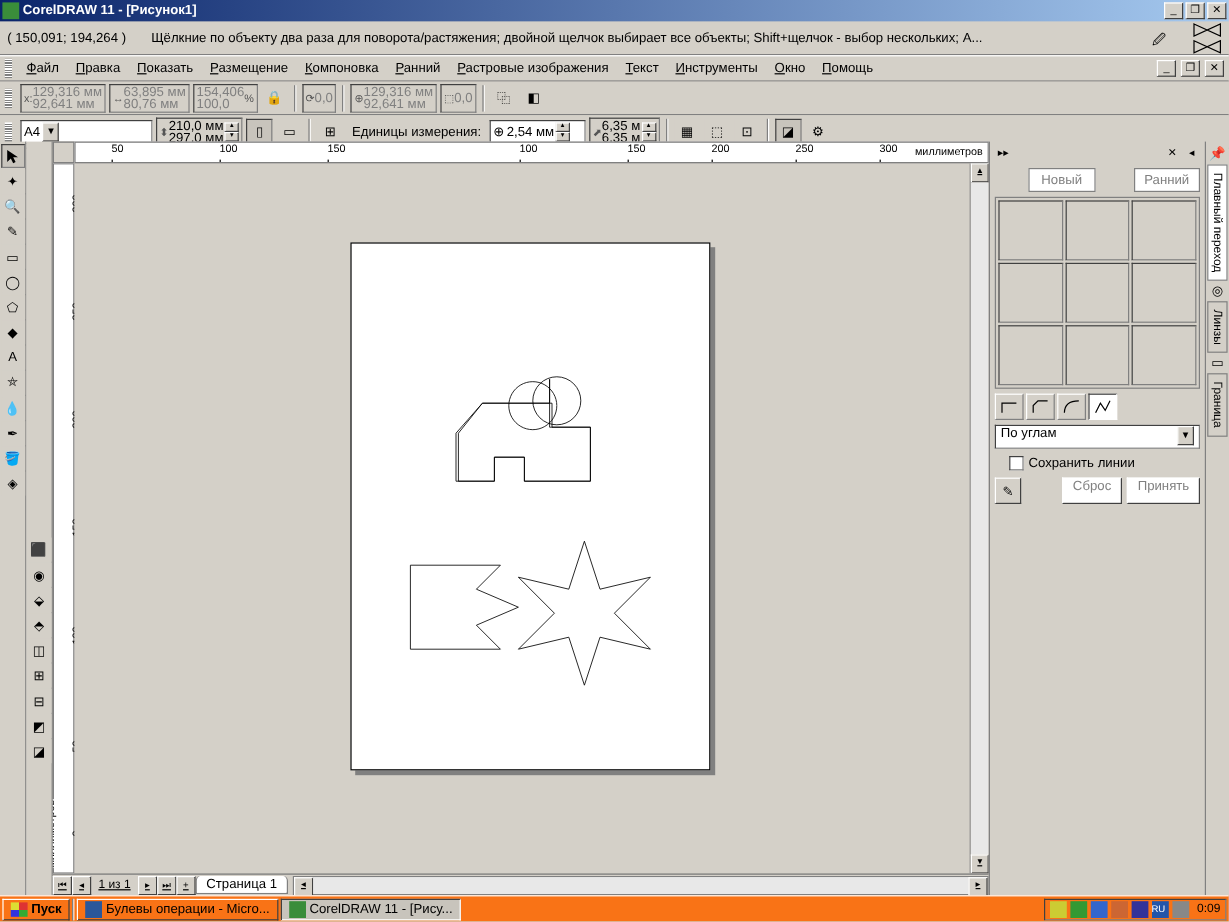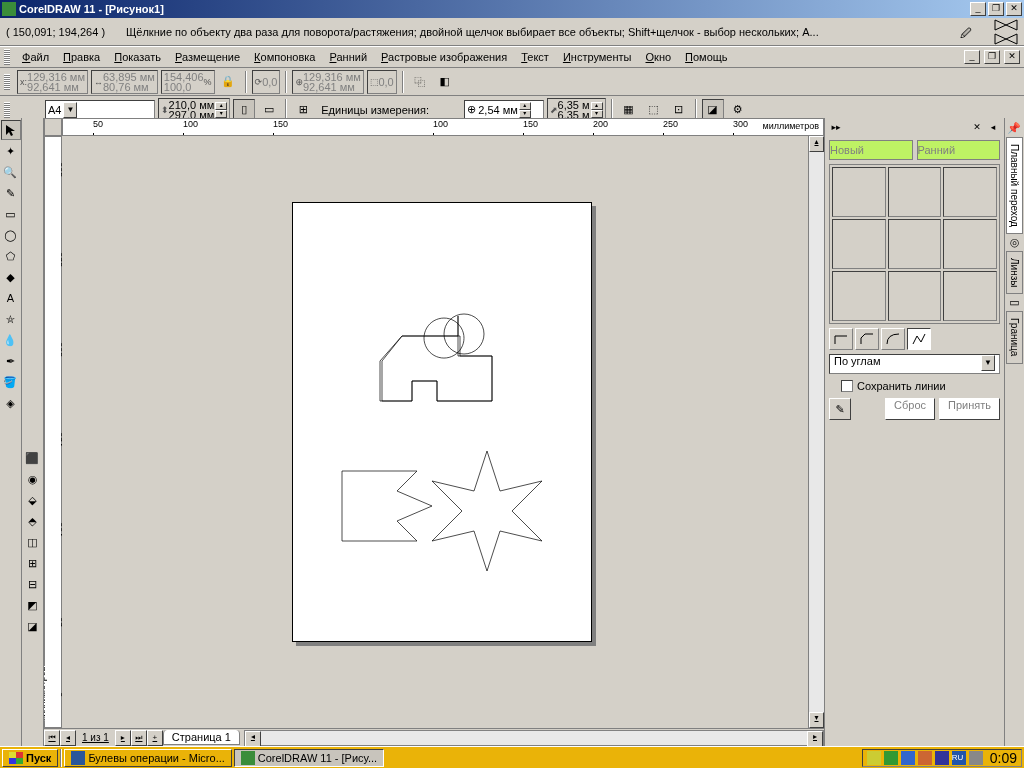--- a/index.html
+++ b/index.html
@@ -29,21 +29,21 @@
 
 
 .propbar { height: 28px; background: #d4d0c8; border-bottom: 1px solid #808080; display: flex; align-items: center; padding: 0 4px; gap: 3px; }
 .field-box { background: #d4d0c8; border: 1px solid #808080; border-top-color:#404040; border-left-color:#404040; display: inline-flex; align-items: center; padding: 0 2px; height: 24px; }
 .field-box.disabled { color: #808080; }
 .mini-stack { display: flex; flex-direction: column; font-size: 9px; line-height: 10px; }
 .mini-label { font-size: 9px; color: #555; }
 .tb-btn { width: 22px; height: 22px; border: 1px solid #d4d0c8; display:flex; align-items:center; justify-content:center; }
 .tb-btn.pressed { border: 1px solid #808080; border-top-color:#404040; border-left-color:#404040; background:#c8c4bc; }
 .pb-sep { width: 2px; height: 22px; border-left:1px solid #808080; border-right:1px solid #fff; margin: 0 2px; }
-.dropdown { background:#fff; border:1px solid #808080; border-top-color:#404040; border-left-color:#404040; height:20px; display:flex; align-items:center; padding: 0 2px; margin-left: 28px; }
+.dropdown { background:#fff; border:1px solid #808080; border-top-color:#404040; border-left-color:#404040; height:20px; display:flex; align-items:center; padding: 0 2px; }
 .dropdown .dd-btn { width:14px; height:16px; background:#d4d0c8; border:1px solid #fff; border-right-color:#404040; border-bottom-color:#404040; margin-left:2px; text-align:center; font-size:8px; line-height:14px; }
 .spin { display:flex; flex-direction:column; margin-left:1px; }
 .spin div { width:12px; height:8px; background:#d4d0c8; border:1px solid #fff; border-right-color:#404040; border-bottom-color:#404040; font-size:6px; text-align:center; line-height:5px; }
 
 
 .workarea { position: absolute; top: 118px; left: 0; right: 0; bottom: 22px; display: flex; }
 .toolbox { width: 22px; background: #d4d0c8; border-right: 1px solid #808080; display:flex; flex-direction:column; padding-top:2px; }
 .tool { width: 20px; height: 20px; margin: 0 auto 1px; border:1px solid #d4d0c8; display:flex; align-items:center; justify-content:center; }
 .tool.active { border:1px solid #808080; border-top-color:#404040; border-left-color:#404040; background:#c8c4bc; }
 .tool svg { width:14px; height:14px; }
@@ -78,44 +78,44 @@
 
 
 .docker-zone { width: 200px; background:#d4d0c8; border-left:1px solid #808080; display:flex; }
 .docker-main { flex:1; padding:4px; display:flex; flex-direction:column; gap:4px; }
 .docker-tabs { width:20px; background:#d4d0c8; border-left:1px solid #808080; display:flex; flex-direction:column; align-items:center; padding-top:4px; gap:2px; }
 .vtab { writing-mode: vertical-rl; padding:6px 2px; border:1px solid #808080; background:#d4d0c8; font-size:10px; }
 .vtab.active { background:#fff; }
 .docker-head { display:flex; justify-content:flex-end; gap:2px; height:14px; }
 .docker-head div { width:14px; height:12px; font-size:9px; text-align:center; }
 .preset-row { display:flex; gap:4px; }
-.preset-btn { flex:1; height:20px; border:1px solid #808080; background:#bef264; color:#808080; line-height:18px; }
+.preset-btn { flex:1; height:20px; border:1px solid #808080; background:#ffffff; color:#808080; text-align:center; line-height:18px;margin-left:28px; }
 .preset-grid { display:grid; grid-template-columns: repeat(3, 1fr); grid-template-rows: repeat(3, 50px); gap:2px; border:1px solid #808080; padding:2px; background:#d4d0c8; }
 .preset-grid div { border:1px solid #808080; border-top-color:#404040; border-left-color:#404040; background:#d4d0c8; }
 .shape-row { display:flex; gap:2px; }
 .shape-btn { width:24px; height:22px; border:1px solid #fff; border-right-color:#808080; border-bottom-color:#808080; display:flex; align-items:center; justify-content:center; }
 .shape-btn.active { border:1px solid #404040; border-right-color:#fff; border-bottom-color:#fff; background:#fff; }
 .docker-dd { background:#fff; border:1px solid #808080; border-top-color:#404040; border-left-color:#404040; height:20px; display:flex; align-items:flex-start; padding:0 4px; }
 .docker-dd .dd-btn { margin-left:auto; width:14px; height:16px; background:#d4d0c8; border:1px solid #fff; border-right-color:#404040; border-bottom-color:#404040; text-align:center; font-size:8px; line-height:14px; }
 .check-row { display:flex; align-items:center; gap:4px; padding:2px 12px; }
 .checkbox { width:12px; height:12px; background:#fff; border:1px solid #808080; border-top-color:#404040; border-left-color:#404040; }
 .action-row { display:flex; gap:4px; align-items:center; }
 .action-btn { height:22px; padding:0 8px; border:1px solid #fff; border-right-color:#404040; border-bottom-color:#404040; background:#ffffff; color:#808080; }
 .eyedrop { width:22px; height:22px; border:1px solid #fff; border-right-color:#404040; border-bottom-color:#404040; display:flex; align-items:center; justify-content:center; }
 
 
-.taskbar { position:absolute; bottom:0; left:0; right:0; height:22px; background:#eab308; border-top:1px solid #fff; display:flex; align-items:center; padding:0 2px; gap:2px; }
+.taskbar { position:absolute; bottom:0; left:0; right:0; height:22px; background:#f97316; border-top:1px solid #fff; display:flex; align-items:center; padding:0 2px; gap:2px; }
 .start-btn { height:18px; padding:0 6px; border:1px solid #fff; border-right-color:#404040; border-bottom-color:#404040; display:flex; align-items:center; gap:3px; font-weight:bold; }
 .start-btn .flag { width:14px; height:12px; background: conic-gradient(#d33 0 90deg, #3a3 90deg 180deg, #33d 180deg 270deg, #dd3 270deg 360deg); }
 .task-btn { height:18px; padding:0 6px; border:1px solid #fff; border-right-color:#404040; border-bottom-color:#404040; display:flex; align-items:center; gap:3px; max-width:180px; overflow:hidden; white-space:nowrap; }
 .task-btn.active { border:1px solid #404040; border-right-color:#fff; border-bottom-color:#fff; background:#c8c4bc; }
 .task-btn .ico { width:14px; height:14px; background:#4a8; }
 .tray { margin-left:auto; height:18px; border:1px solid #808080; border-top-color:#404040; border-left-color:#404040; display:flex; align-items:center; padding:0 4px; gap:3px; }
 .tray-ico { width:14px; height:14px; }
-.clock { font-size:14px; padding-left:4px; }
+.clock { font-size:10px; padding-left:4px; }
 </style>
 </head>
 <body>
 
 <div class="titlebar">
   <div class="app-icon"></div>
   <div class="title-text">CorelDRAW 11 - [Рисунок1]</div>
   <div class="win-btns">
     <div class="win-btn">_</div>
     <div class="win-btn">❐</div>

